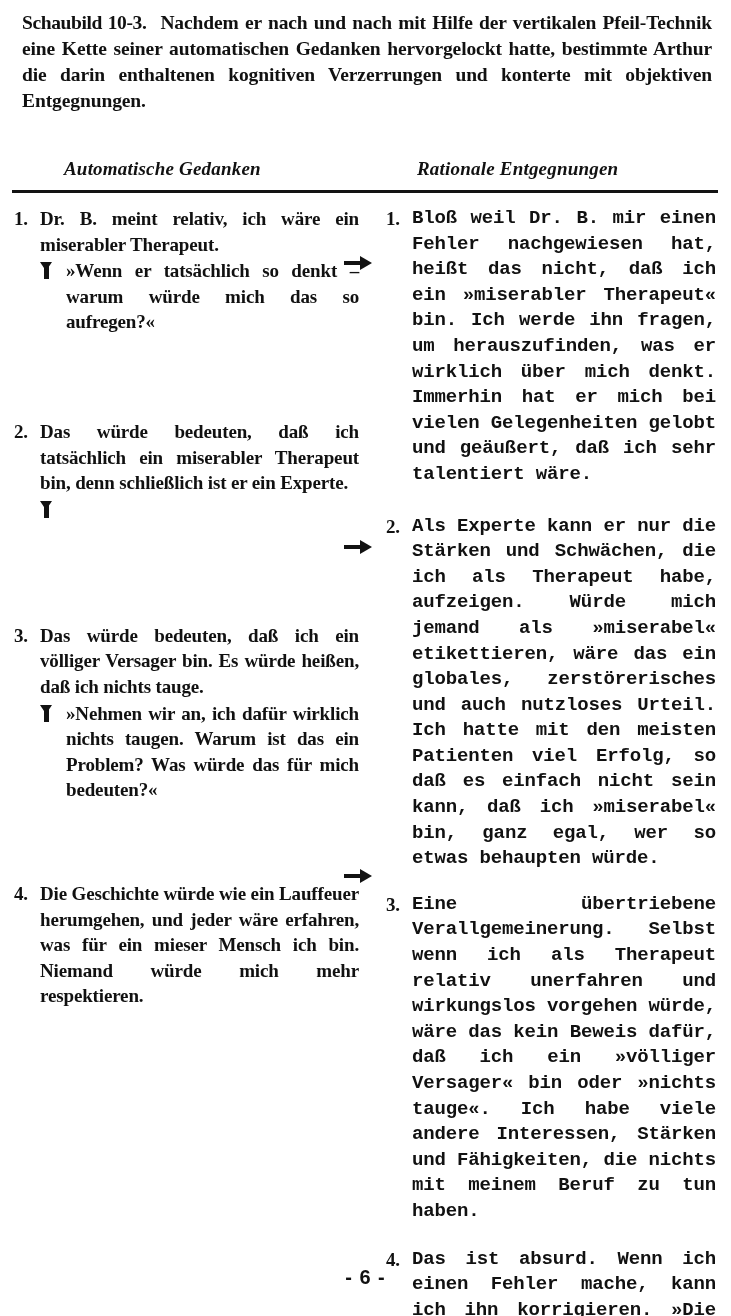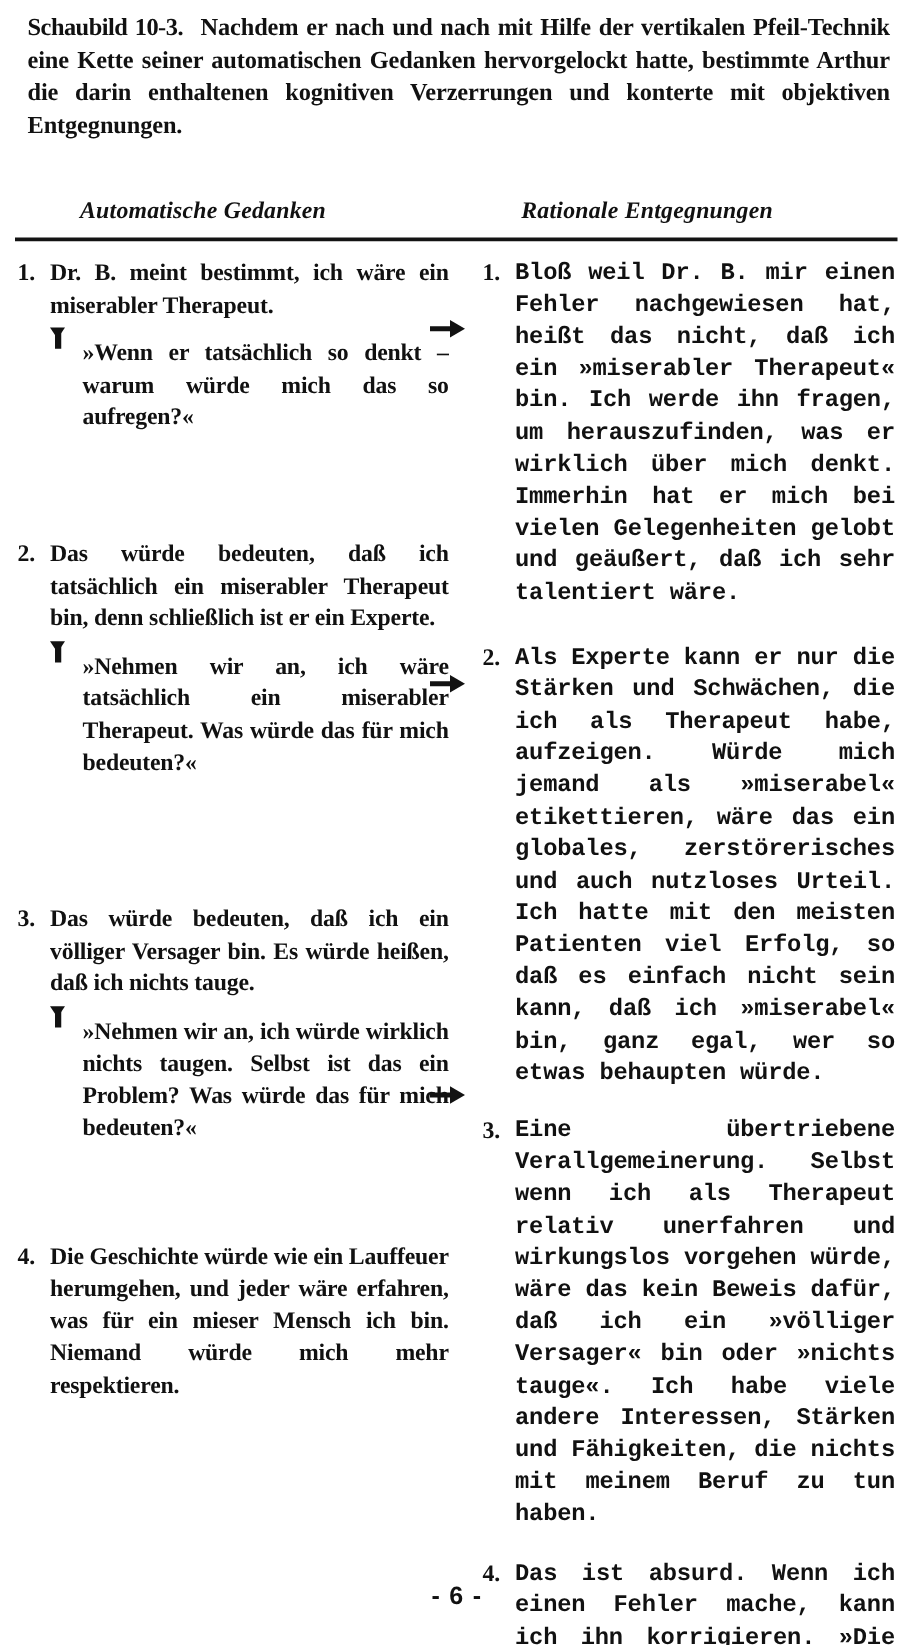--- a/index.html
+++ b/index.html
@@ -147,21 +147,20 @@
     border-top: 9px solid #121212;
   }
   .subquote-text {
     flex: 1 1 auto;
     text-align: justify;
     text-justify: inter-word;
     font-size: 19px;
     line-height: 25.6px;
     font-weight: 700;
     letter-spacing: -0.15px;
-    margin-top: 12px;
   }
 
   
   .gutter-arrow {
     position: absolute;
     width: 30px;
     height: 14px;
   }
   .gutter-arrow .shaft {
     position: absolute;
@@ -209,56 +208,55 @@
   </div>
   <div class="rule"></div>
 
   <div class="columns">
 
     <div class="col left">
 
       <div class="item" style="margin-bottom:12px;">
         <div class="item-main">
           <span class="item-num">1.</span>
-          <span class="item-text">Dr. B. meint bestimmt, ich wäre ein miserabler Therapeut.</span>
+          <span class="item-text">Dr. B. meint relativ, ich wäre ein miserabler Therapeut.</span>
         </div>
         <div class="subquote">
           <span class="arrow-down">
             <span class="head"></span>
               <span class="shaft"></span>
           </span>
           <span class="subquote-text">»Wenn er tatsächlich so denkt – warum würde mich das so aufregen?«</span>
         </div>
       </div>
 
       <div class="item" style="margin-top:84px; margin-bottom:12px;">
         <div class="item-main">
           <span class="item-num">2.</span>
           <span class="item-text">Das würde bedeuten, daß ich tatsächlich ein miserabler Therapeut bin, denn schließlich ist er ein Experte.</span>
         </div>
         <div class="subquote">
           <span class="arrow-down">
             <span class="head"></span>
               <span class="shaft"></span>
           </span>
-          <span class="subquote-text">»Nehmen wir an, ich wäre tatsächlich ein miserabler Therapeut. Was würde das für mich bedeuten?«</span>
         </div>
       </div>
 
       <div class="item" style="margin-top:100px; margin-bottom:12px;">
         <div class="item-main">
           <span class="item-num">3.</span>
           <span class="item-text">Das würde bedeuten, daß ich ein völliger Versager bin. Es würde heißen, daß ich nichts tauge.</span>
         </div>
         <div class="subquote">
           <span class="arrow-down">
             <span class="head"></span>
               <span class="shaft"></span>
           </span>
-          <span class="subquote-text">»Nehmen wir an, ich würde wirklich nichts taugen. Selbst ist das ein Problem? Was würde das für mich bedeuten?«</span>
+          <span class="subquote-text">»Nehmen wir an, ich dafür wirklich nichts taugen. Warum ist das ein Problem? Was würde das für mich bedeuten?«</span>
         </div>
       </div>
 
       <div class="item" style="margin-top:78px;">
         <div class="item-main">
           <span class="item-num">4.</span>
           <span class="item-text">Die Geschichte würde wie ein Lauffeuer herumgehen, und jeder wäre erfahren, was für ein mieser Mensch ich bin. Niemand würde mich mehr respektieren.</span>
         </div>
       </div>
 

